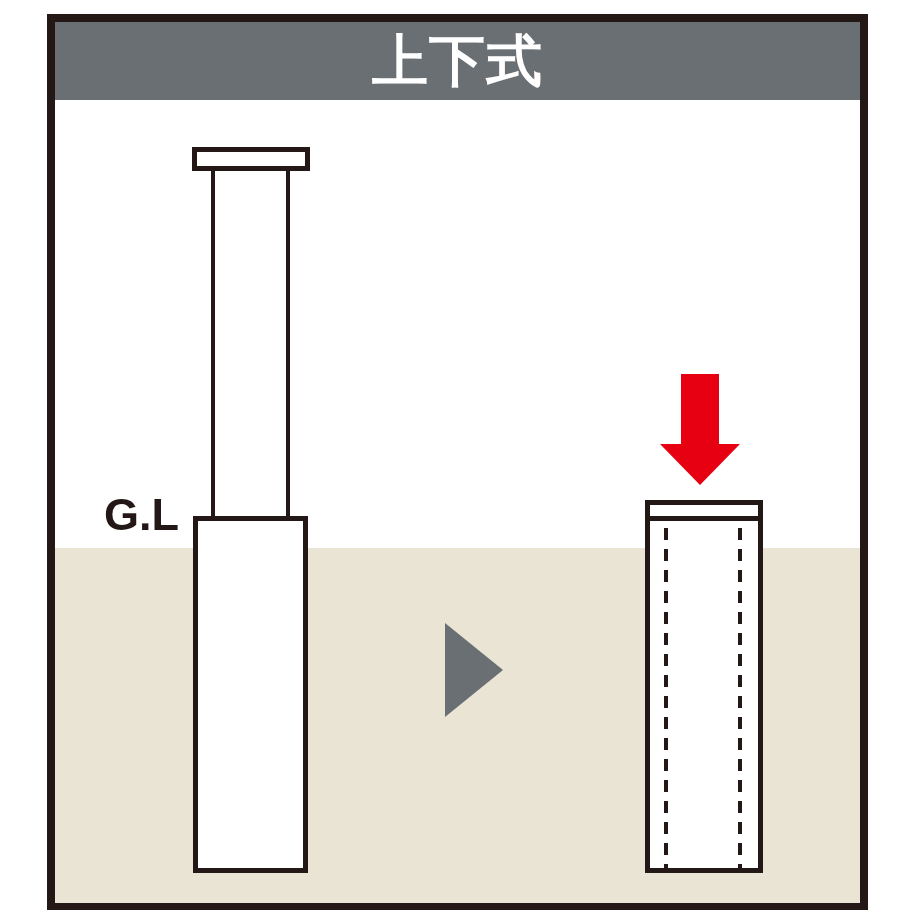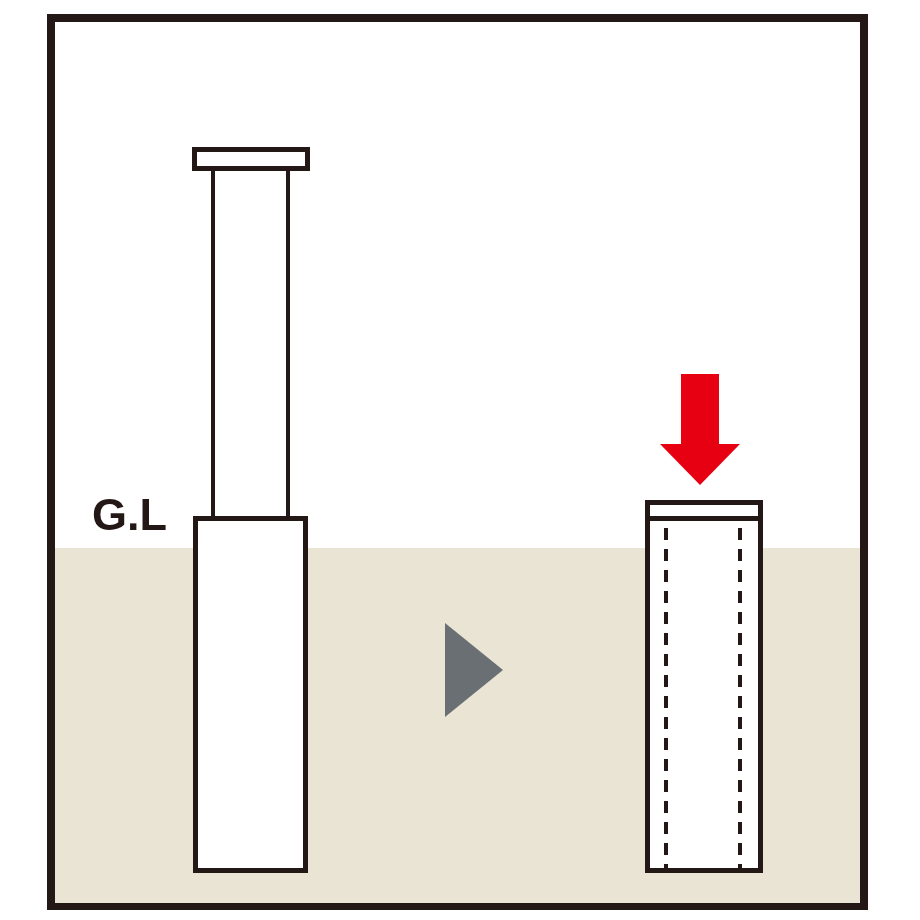--- a/index.html
+++ b/index.html
@@ -82,21 +82,21 @@
     top: 516px;
     width: 115px;
     height: 357px;
     border: 5px solid #231815;
     box-sizing: border-box;
     background: #ffffff;
   }
   
   .gl-label {
     position: absolute;
-    left: 92px;
+    left: 104px;
     top: 492px;
     font-size: 45px;
     font-weight: 600;
     color: #231815;
     line-height: 1;
   }
   
   .transition-arrow {
     position: absolute;
     left: 445px;
@@ -170,20 +170,23 @@
   .dashed-line.left  { left: 664px; }
   .dashed-line.right { left: 738px; }
 </style>
 </head>
 <body>
 
 <div id="canvas">
 
   <div class="frame"></div>
 
+  <div class="title-bar">
+    <span class="title-text">上下式</span>
+  </div>
 
   <div class="ground"></div>
 
   <div>
     <div class="bollard-post"></div>
     <div class="bollard-cap"></div>
     <div class="bollard-sleeve"></div>
   </div>
 
   <div class="gl-label">G.L</div>

